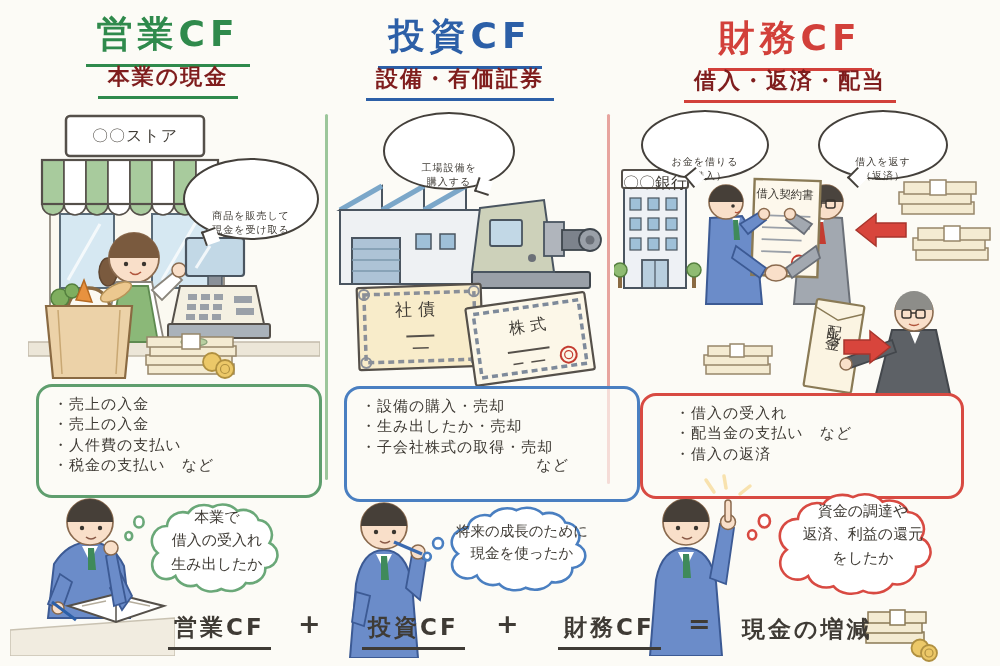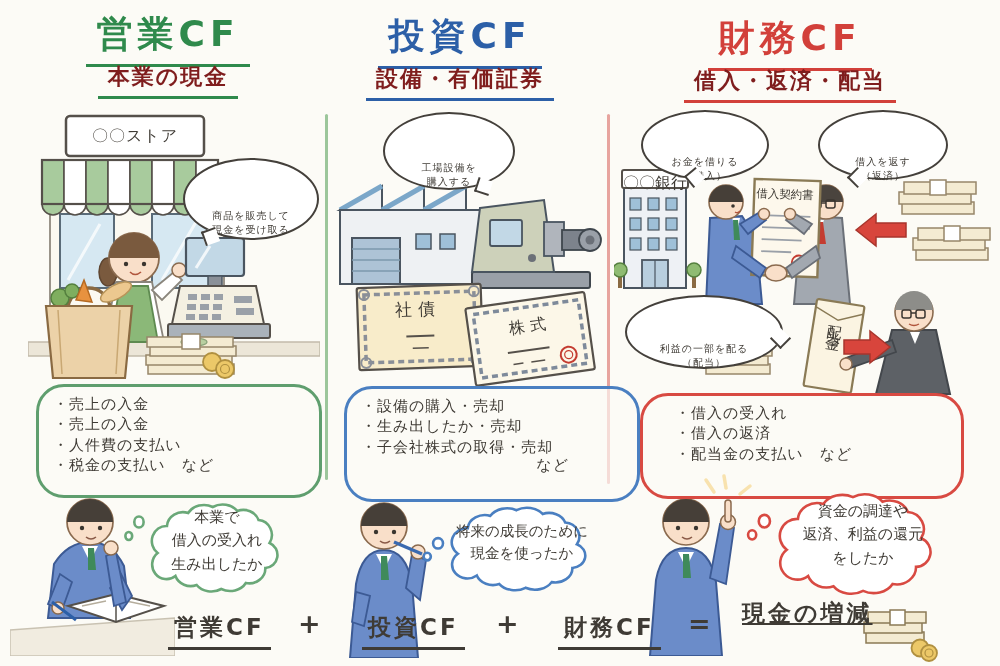--- a/index.html
+++ b/index.html
@@ -14,21 +14,21 @@
   .c-red{color:#d2403a;border-color:#d2403a;}
   .subtl{display:inline-block;font-size:22px;font-weight:bold;color:#7f1d1d;
     letter-spacing:2px;padding:0 10px 4px;border-bottom:3px solid;}
   .u-green{border-color:#2f8a4c;} .u-blue{border-color:#2c5fa7;} .u-red{border-color:#d2403a;}
   .divider{z-index:1;border-radius:2px;}
   .bubble{background:#fff;border:2.5px solid #44403b;border-radius:50%;
     display:flex;align-items:center;justify-content:center;text-align:center;z-index:5;}
   .bub-t{white-space:pre-line;font-size:10px;line-height:1.45;letter-spacing:1px;margin-top:48px;}
   .tail{position:absolute;width:13px;height:13px;background:#fff;
     border-left:2.5px solid #44403b;border-bottom:2.5px solid #44403b;}
-  .points-box{border:3px solid;border-radius:28px;padding:7px 14px;z-index:4;
+  .points-box{border:3px solid;border-radius:16px;padding:7px 14px;z-index:4;
     background:rgba(252,251,246,0.65);}
   .box-green{border-color:#5f9e6e;} .box-blue{border-color:#4a7fc1;} .box-red{border-color:#d84a42;}
   .pt{font-size:15px;line-height:1.36;letter-spacing:1px;}
   .pt-etc{text-align:right;padding-right:54px;margin-top:-2px;}
   .cloud{z-index:4;}
   .cl{fill:#fff;stroke-width:2.6;vector-effect:non-scaling-stroke;}
   .cl-green .cl{stroke:#6aa878;} .cl-blue .cl{stroke:#4a7fc1;} .cl-red .cl{stroke:#d84a42;}
   .cloud-text{white-space:pre-line;text-align:center;font-size:15px;line-height:1.55;z-index:6;}
   .art-label{text-align:center;z-index:6;}
   .vert{writing-mode:vertical-rl;letter-spacing:5px;}
@@ -303,25 +303,20 @@
   <div class="abs bubble" style="left:641px;top:110px;width:124px;height:66px;font-family:Liberation Serif, serif;">
     <span class="bub-t">お金を借りる
 （借入）</span>
     <i class="tail" style="left:44px;bottom:-7px;transform:rotate(50deg);"></i>
   </div>
   <div class="abs bubble" style="left:818px;top:110px;width:126px;height:66px;">
     <span class="bub-t">借入を返す
 （返済）</span>
     <i class="tail" style="left:30px;bottom:-7px;transform:rotate(45deg);"></i>
   </div>
-  <div class="abs bubble" style="left:625px;top:295px;width:154px;height:70px;">
-    <span class="bub-t">利益の一部を配る
-（配当）</span>
-    <i class="tail" style="right:-7px;top:34px;transform:rotate(-45deg);"></i>
-  </div>
 
   <div class="abs art-label" style="left:66px;top:126px;width:138px;font-size:16px;letter-spacing:1px;">〇〇ストア</div>
   <div class="abs art-label" style="left:621px;top:173px;width:68px;font-size:16px;">〇〇銀行</div>
   <div class="abs art-label" style="left:750px;top:187px;width:70px;font-size:11.5px;transform:rotate(2deg);">借入契約書</div>
   <div class="abs art-label vert" style="left:826px;top:314px;font-size:15px;transform:rotate(9deg);">配当金</div>
   <div class="abs art-label" style="left:356px;top:298px;width:124px;font-size:17px;letter-spacing:6px;transform:rotate(-2deg);">社債</div>
   <div class="abs art-label" style="left:470px;top:316px;width:120px;font-size:16px;letter-spacing:5px;transform:rotate(-8deg);">株式</div>
 
   <div class="abs points-box box-green" style="left:36px;top:384px;width:252px;height:94px;">
     <div class="pt">・売上の入金</div>
@@ -330,22 +325,22 @@
     <div class="pt">・税金の支払い　など</div>
   </div>
   <div class="abs points-box box-blue" style="left:344px;top:386px;width:262px;height:96px;">
     <div class="pt">・設備の購入・売却</div>
     <div class="pt">・生み出したか・売却</div>
     <div class="pt">・子会社株式の取得・売却</div>
     <div class="pt pt-etc">など</div>
   </div>
   <div class="abs points-box box-red" style="left:640px;top:393px;width:272px;height:86px;padding-left:32px;">
     <div class="pt">・借入の受入れ</div>
+    <div class="pt">・配当金の支払い　など</div>
     <div class="pt">・借入の返済</div>
-    <div class="pt">・配当金の支払い　など</div>
   </div>
 
   <svg class="abs" style="left:10px;top:478px;" width="165" height="178" viewBox="0 0 165 178">
     <path d="M0 152 L165 140 L165 178 L0 178 z" fill="#f1ece0" stroke="#c9c2b2" stroke-width="1.5"></path>
     <path d="M44 86 Q58 64 80 64 Q102 64 114 88 L120 140 L38 140 z" fill="#6b8cc9" stroke="#3c5a94" stroke-width="2"></path>
     <path d="M72 68 L88 68 L80 84 z" fill="#ffffff"></path>
     <path d="M78 70 L84 70 L86 92 L78 92 z" fill="#3f8a5a"></path>
     <circle cx="80" cy="44" r="23" fill="#f9dfc9" stroke="#8a6a4e" stroke-width="1.7"></circle>
     <path d="M57 44 a23 23 0 0 1 46 0 z" fill="#463f38"></path>
     <circle cx="72" cy="50" r="2.2" fill="#3a352f"></circle>
@@ -427,21 +422,21 @@
   </div>
   <div class="abs f-op" style="left:298px;top:608px;">+</div>
   <div class="abs f-term" style="left:362px;top:612px;">
     <span class="u-blue">投資CF</span>
   </div>
   <div class="abs f-op" style="left:496px;top:608px;">+</div>
   <div class="abs f-term" style="left:558px;top:612px;">
     <span class="u-red">財務CF</span>
   </div>
   <div class="abs f-op" style="left:688px;top:608px;">=</div>
-  <div class="abs f-res" style="left:742px;top:598px;text-decoration:underline;">現金の増減</div>
+  <div class="abs f-res" style="left:742px;top:614px;">現金の増減</div>
 
   <svg class="abs" style="left:858px;top:596px;" width="80" height="66" viewBox="0 0 80 66">
     <rect x="8" y="36" width="58" height="11" fill="#f4ebd2" stroke="#8a7a55" stroke-width="1.5"></rect>
     <rect x="6" y="26" width="58" height="11" fill="#f4ebd2" stroke="#8a7a55" stroke-width="1.5"></rect>
     <rect x="10" y="16" width="58" height="11" fill="#f4ebd2" stroke="#8a7a55" stroke-width="1.5"></rect>
     <rect x="32" y="14" width="15" height="15" fill="#ffffff" stroke="#8a7a55" stroke-width="1.5"></rect>
     <circle cx="62" cy="52" r="8.5" fill="#ecc868" stroke="#b09040" stroke-width="1.8"></circle>
     <circle cx="71" cy="57" r="8" fill="#ecc868" stroke="#b09040" stroke-width="1.8"></circle>
     <circle cx="71" cy="57" r="4" fill="none" stroke="#b09040" stroke-width="1.2"></circle>
   </svg>

